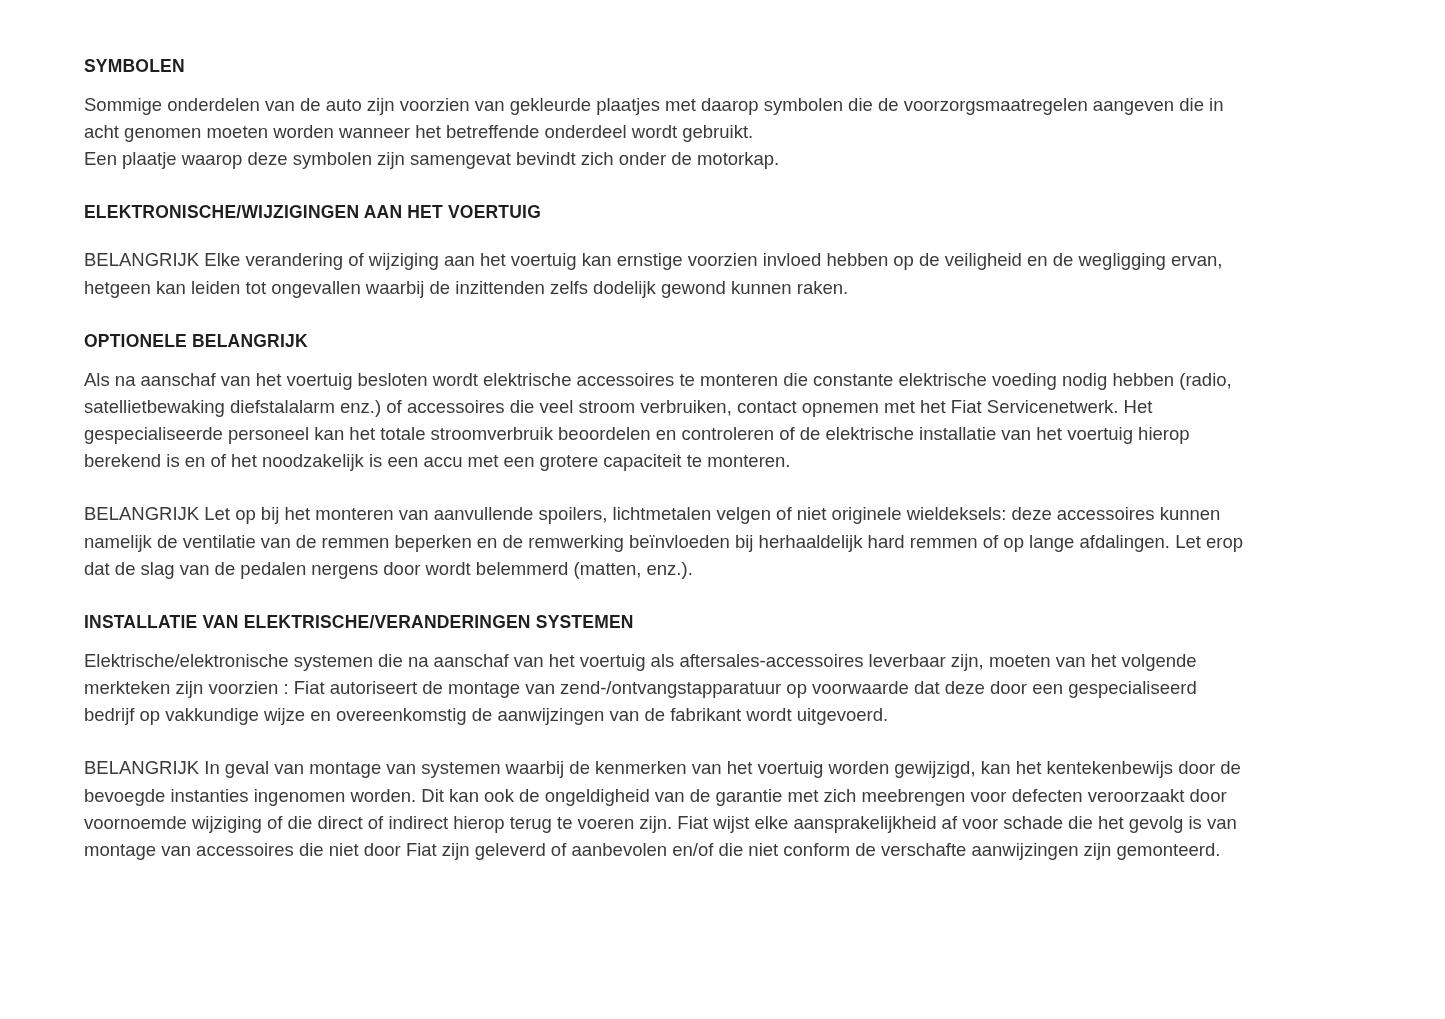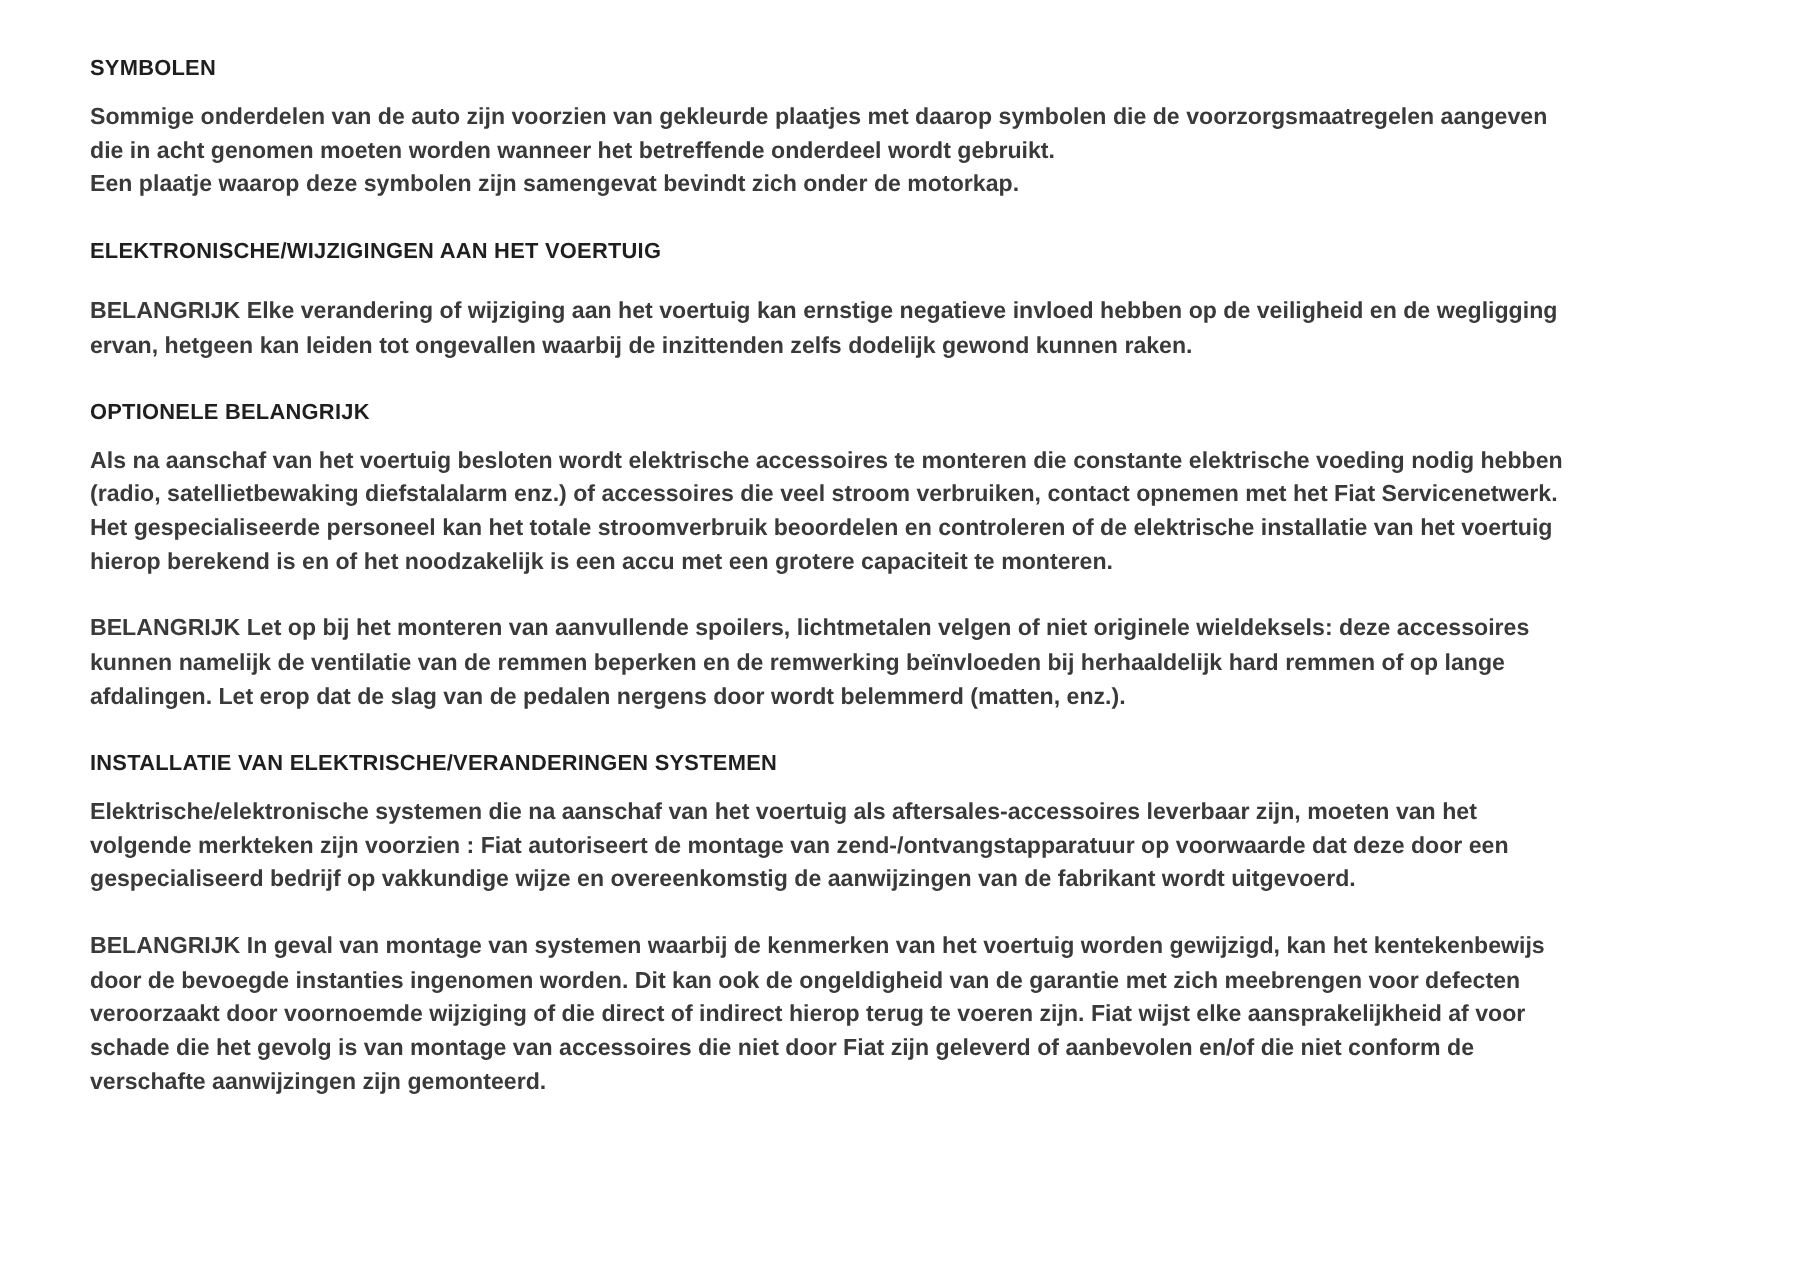--- a/index.html
+++ b/index.html
@@ -15,54 +15,54 @@
     -webkit-font-smoothing: antialiased;
   }
   .page {
     position: relative;
     width: 1445px;
     height: 1019px;
     box-sizing: border-box;
     padding: 44px 190px 0 72px;
   }
   .section {
-    margin: 0;
+    margin: 12px;
   }
   h2.heading {
     font-size: 17.5px;
     font-weight: bold;
     letter-spacing: 0.2px;
     color: #1f1f1f;
     margin: 0 0 13px 0;
     line-height: 1.25;
   }
   p.para {
     font-size: 18.5px;
     line-height: 1.47;
     color: #3a3a3a;
     margin: 0;
-    font-weight: 700;
+    font-weight: 400;
   }
   .para + .para { margin-top: 26px; }
   .block { margin-bottom: 30px; }
 </style>
 </head>
 <body>
 
 <div class="page">
 
   <section class="section block">
     <h2 class="heading">SYMBOLEN</h2>
     <p class="para" style="white-space: pre-line;">Sommige onderdelen van de auto zijn voorzien van gekleurde plaatjes met daarop symbolen die de voorzorgsmaatregelen aangeven die in acht genomen moeten worden wanneer het betreffende onderdeel wordt gebruikt.
 Een plaatje waarop deze symbolen zijn samengevat bevindt zich onder de motorkap.</p>
   </section>
 
   <section class="section block">
     <h2 class="heading" style="margin-bottom:22px;">ELEKTRONISCHE/WIJZIGINGEN AAN HET VOERTUIG</h2>
-    <p class="para">BELANGRIJK Elke verandering of wijziging aan het voertuig kan ernstige negatieve invloed hebben op de veiligheid en de wegligging ervan, hetgeen kan leiden tot ongevallen waarbij de inzittenden zelfs dodelijk gewond kunnen raken.</p>
+    <p class="para">BELANGRIJK Elke verandering of wijziging aan het voertuig kan ernstige voorzien invloed hebben op de veiligheid en de wegligging ervan, hetgeen kan leiden tot ongevallen waarbij de inzittenden zelfs dodelijk gewond kunnen raken.</p>
   </section>
 
   <section class="section block">
     <h2 class="heading">OPTIONELE BELANGRIJK</h2>
     <p class="para">Als na aanschaf van het voertuig besloten wordt elektrische accessoires te monteren die constante elektrische voeding nodig hebben (radio, satellietbewaking diefstalalarm enz.) of accessoires die veel stroom verbruiken, contact opnemen met het Fiat Servicenetwerk. Het gespecialiseerde personeel kan het totale stroomverbruik beoordelen en controleren of de elektrische installatie van het voertuig hierop berekend is en of het noodzakelijk is een accu met een grotere capaciteit te monteren.</p>
     <p class="para">BELANGRIJK Let op bij het monteren van aanvullende spoilers, lichtmetalen velgen of niet originele wieldeksels: deze accessoires kunnen namelijk de ventilatie van de remmen beperken en de remwerking beïnvloeden bij herhaaldelijk hard remmen of op lange afdalingen. Let erop dat de slag van de pedalen nergens door wordt belemmerd (matten, enz.).</p>
   </section>
 
   <section class="section block">
     <h2 class="heading">INSTALLATIE VAN ELEKTRISCHE/VERANDERINGEN SYSTEMEN</h2>

